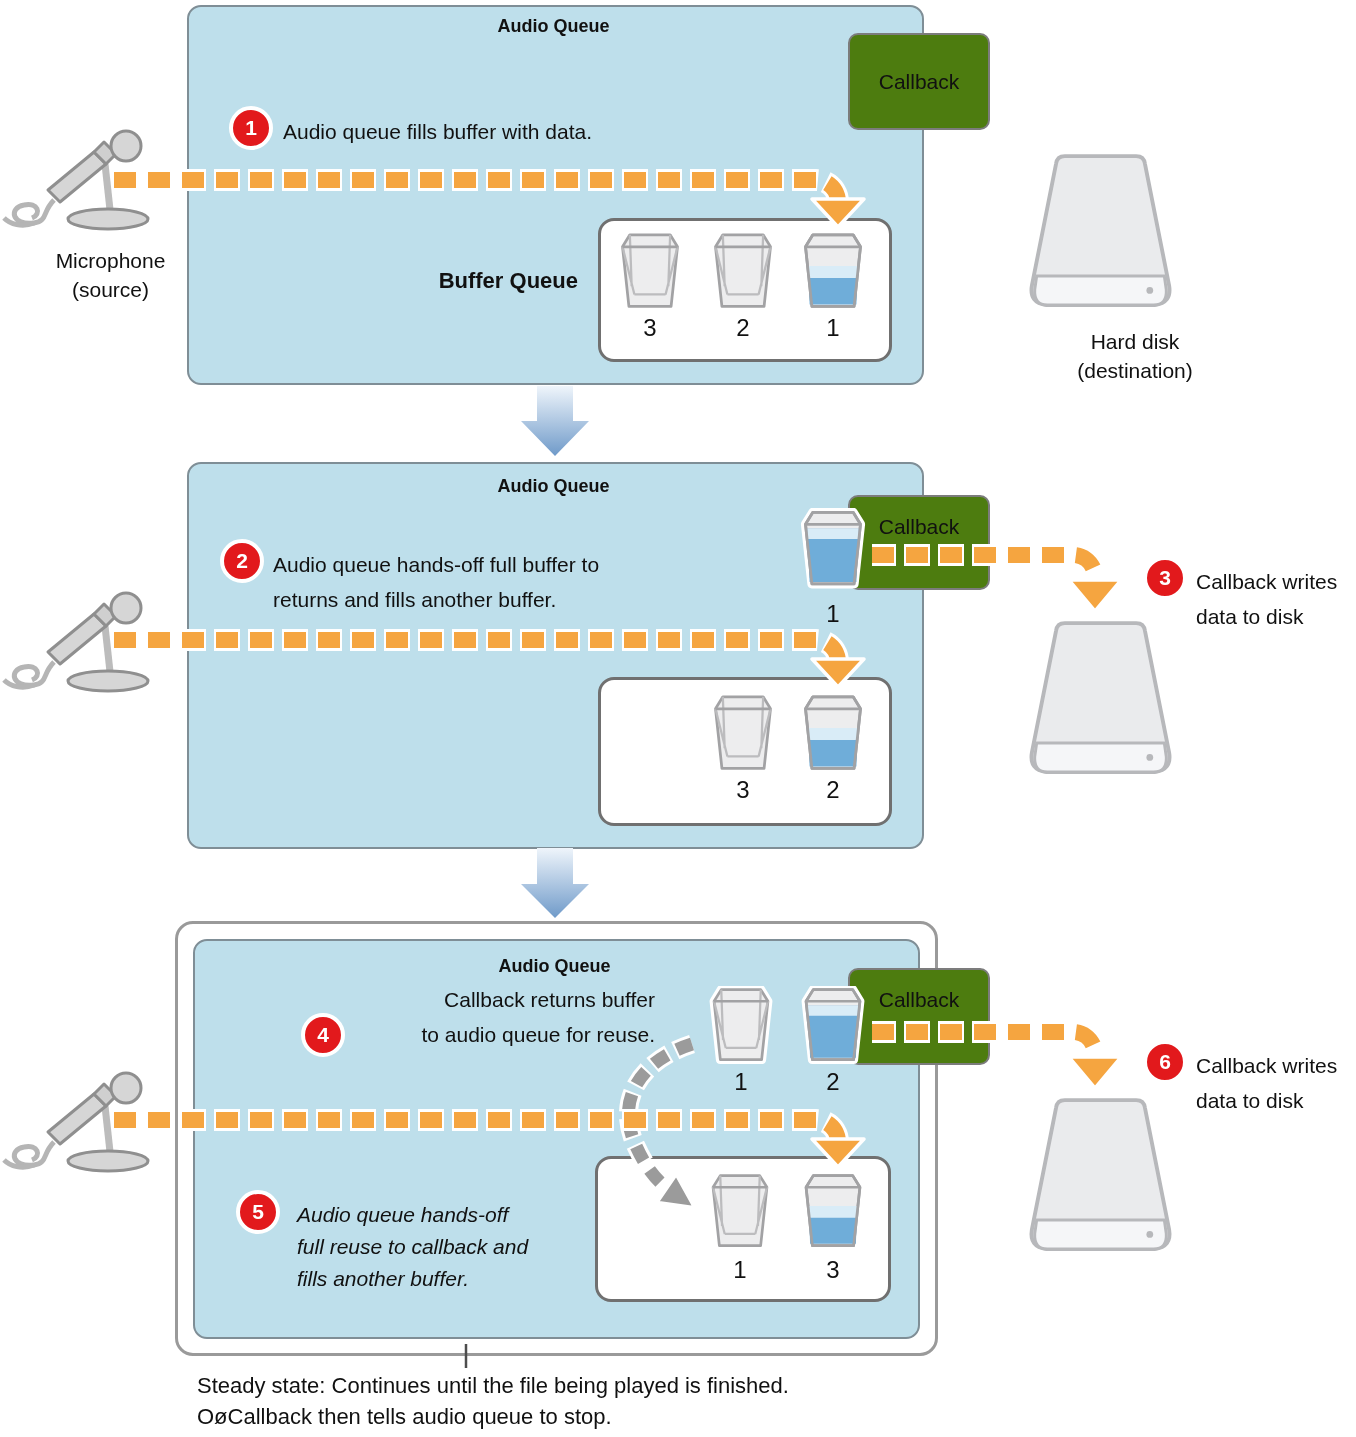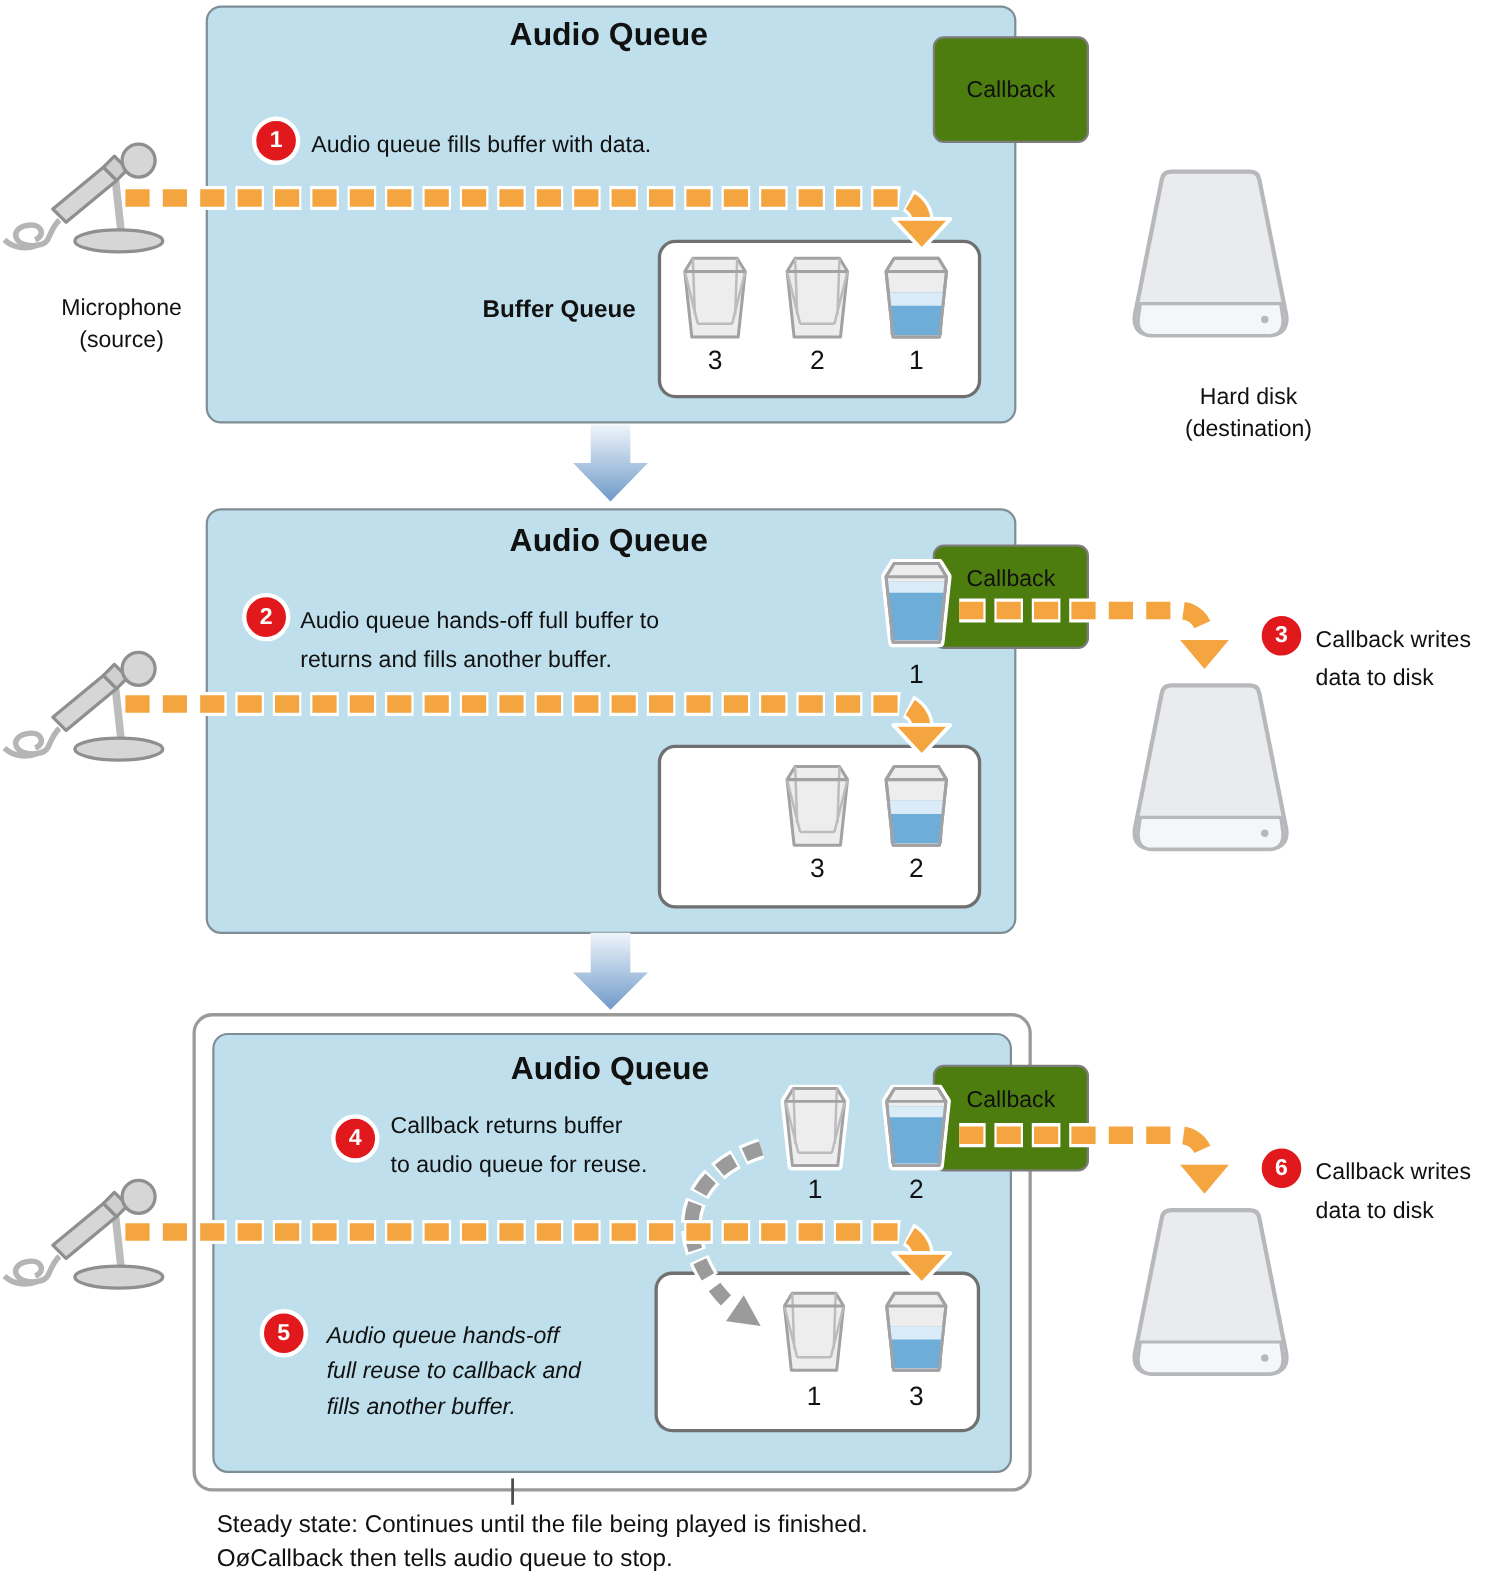--- a/index.html
+++ b/index.html
@@ -5,31 +5,31 @@
   html,body{margin:0;padding:0;background:#fff;}
   #canvas{position:relative;width:1356px;height:1437px;background:#fff;
           font-family:"Liberation Sans","DejaVu Sans",sans-serif;color:#111;overflow:hidden;}
   .panel{position:absolute;background:#bedfeb;border:2px solid #7f8e96;border-radius:14px;z-index:1;}
   .outerbox{position:absolute;background:#fff;border:3px solid #9a9a9a;border-radius:18px;z-index:0;}
   .qbox{position:absolute;background:#fff;border:3px solid #707070;border-radius:16px;z-index:2;}
   .callback{position:absolute;background:#4d7c0f;border:2px solid #7c7c7c;border-radius:10px;
             z-index:3;font-size:21px;text-align:center;box-sizing:border-box;}
   .cb-center{display:flex;align-items:center;justify-content:center;}
   .cb-top{padding-top:18px;}
-  .title{position:absolute;font-weight:bold;font-size:29px;text-align:center;z-index:4;}
+  .title{position:absolute;font-weight:bold;font-size:18px;text-align:center;z-index:4;}
   .badge{position:absolute;width:36px;height:36px;border-radius:50%;background:#e2191c;
          border:4px solid #fff;color:#fff;font-weight:bold;font-size:21px;line-height:36px;
          text-align:center;z-index:5;}
   .step{position:absolute;font-size:21px;line-height:35px;z-index:5;}
   .step5{line-height:32px;}
   .bold-label{position:absolute;font-weight:bold;font-size:22px;z-index:4;}
   .numlab{position:absolute;width:44px;text-align:center;font-size:24px;z-index:4;}
   .caption{position:absolute;font-size:22px;line-height:31px;z-index:4;}
   .iconwrap{position:absolute;z-index:4;}
-  .devlabel{position:absolute;font-size:21px;line-height:29px;text-align:center;z-index:4;margin-top:19px;}
+  .devlabel{position:absolute;font-size:21px;line-height:29px;text-align:center;z-index:4;}
   #overlay{position:absolute;left:0;top:0;z-index:8;pointer-events:none;}
   .dashw{stroke:#fff;stroke-width:22;fill:none;stroke-dasharray:26 8;stroke-dashoffset:2;}
   .dasho{stroke:#f5a540;stroke-width:16;fill:none;stroke-dasharray:22 12;}
   .gdashw{stroke:#fff;stroke-width:19;fill:none;stroke-dasharray:20 7;stroke-dashoffset:2;}
   .gdashg{stroke:#9b9b9b;stroke-width:13;fill:none;stroke-dasharray:16 11;}
   .ahead{fill:#f5a540;stroke:#fff;stroke-width:3.5;stroke-linejoin:round;}
   .defsvg{position:absolute;width:0;height:0;overflow:hidden;}
 </style>
 </head>
 <body>
@@ -181,21 +181,21 @@
   <svg class="iconwrap" style="left:708px;top:986px;z-index:4;" width="66" height="79">
       <use href="#buf-empty"></use>
     </svg>
   <svg class="iconwrap" style="left:800px;top:986px;z-index:4;" width="66" height="79">
       <use href="#buf-full"></use>
     </svg>
   <div class="numlab" style="left:719px;top:1068px;">1</div>
   <div class="numlab" style="left:811px;top:1068px;">2</div>
 
   <div class="badge" style="left:301px;top:1013px;">4</div>
-  <div class="step" style="left:355px;top:1006px;width:300px;">
+  <div class="step" style="left:355px;top:982px;width:300px;text-align:right;">
     <div>Callback returns buffer</div>
     <div>to audio queue for reuse.</div>
   </div>
 
   <div class="badge" style="left:236px;top:1190px;">5</div>
   <div class="step step5" style="left:297px;top:1199px;width:290px;font-style:italic;">
     <div>Audio queue hands-off</div>
     <div>full reuse to callback and</div>
     <div>fills another buffer.</div>
   </div>

